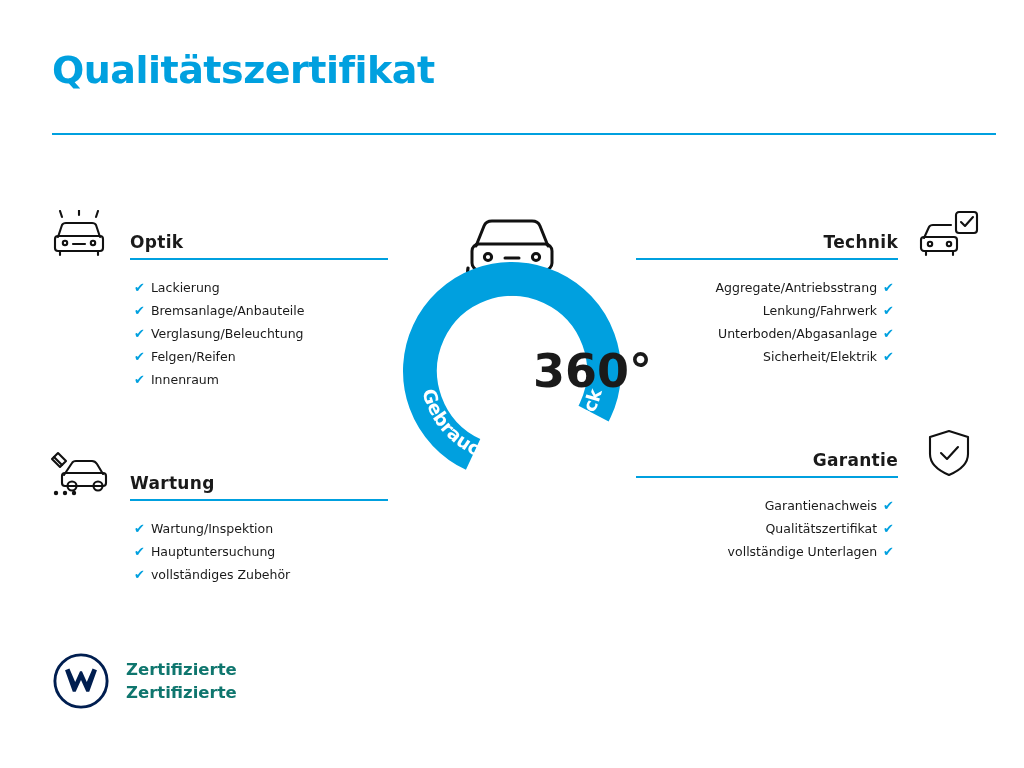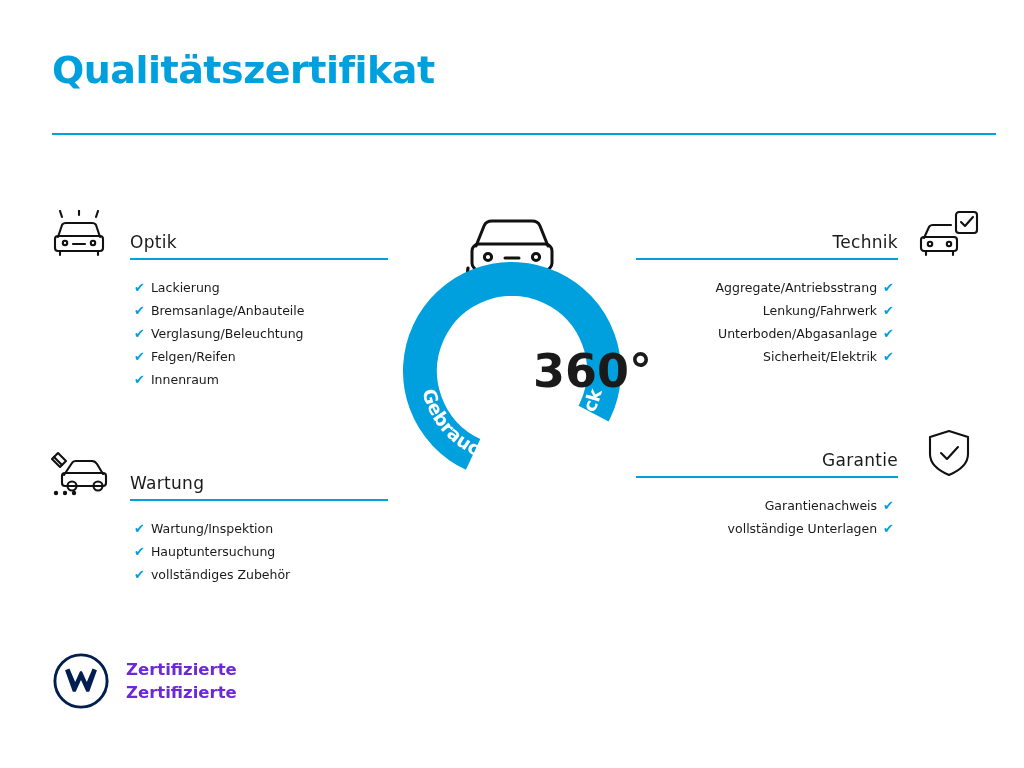--- a/index.html
+++ b/index.html
@@ -48,21 +48,21 @@
   .block + .block { margin-top: 58px; }
 
   .block-head {
     position: relative;
     height: 56px;
   }
   .block-title {
     position: absolute;
     bottom: 12px;
     font-size: 17px;
-    font-weight: normal;
+    font-weight: bold;
     color: #1a1a1a;
     letter-spacing: 0.3px;
   }
   .left .block-title { left: 82px; }
   .right .block-title { right: 82px; }
 
   .head-rule {
     position: absolute;
     bottom: 4px;
     height: 2px;
@@ -126,21 +126,21 @@
     position: absolute;
     left: 52px; bottom: 58px;
     display: flex;
     align-items: center;
   }
   .vw-logo { width: 58px; height: 58px; }
   .footer-text {
     margin-left: 16px;
     font-size: 16.5px;
     font-weight: bold;
-    color: #6d28d9;
+    color: #0f766e;
     line-height: 23px;
   }
 </style>
 </head>
 <body>
 
 <div class="page">
 
   <div class="title">Qualitätszertifikat</div>
   <div class="title-rule"></div>
@@ -235,20 +235,21 @@
           <svg viewBox="0 0 62 52" width="62" height="52" fill="none" stroke="#111" stroke-width="2.1" stroke-linecap="round" stroke-linejoin="round">
             <path d="M31 3 L50 9 V26 Q50 39 31 47 Q12 39 12 26 V9 Z"></path>
             <path d="M23 25 L29 31 L40 19"></path>
           </svg>
         </div>
         <div class="block-title">Garantie</div>
         <div class="head-rule"></div>
       </div>
       <ul class="items">
         <li><span>Garantienachweis</span><span class="check">✔</span></li>
+        <li><span>Qualitätszertifikat</span><span class="check">✔</span></li>
         <li><span>vollständige Unterlagen</span><span class="check">✔</span></li>
       </ul>
     </div>
 
   </div>
 
   <div class="center">
     <svg viewBox="0 0 280 300" width="280" height="300">
       <defs>
         <path id="ringpath" d="M 48 175 A 92 92 0 1 0 232 175" fill="none"></path>

